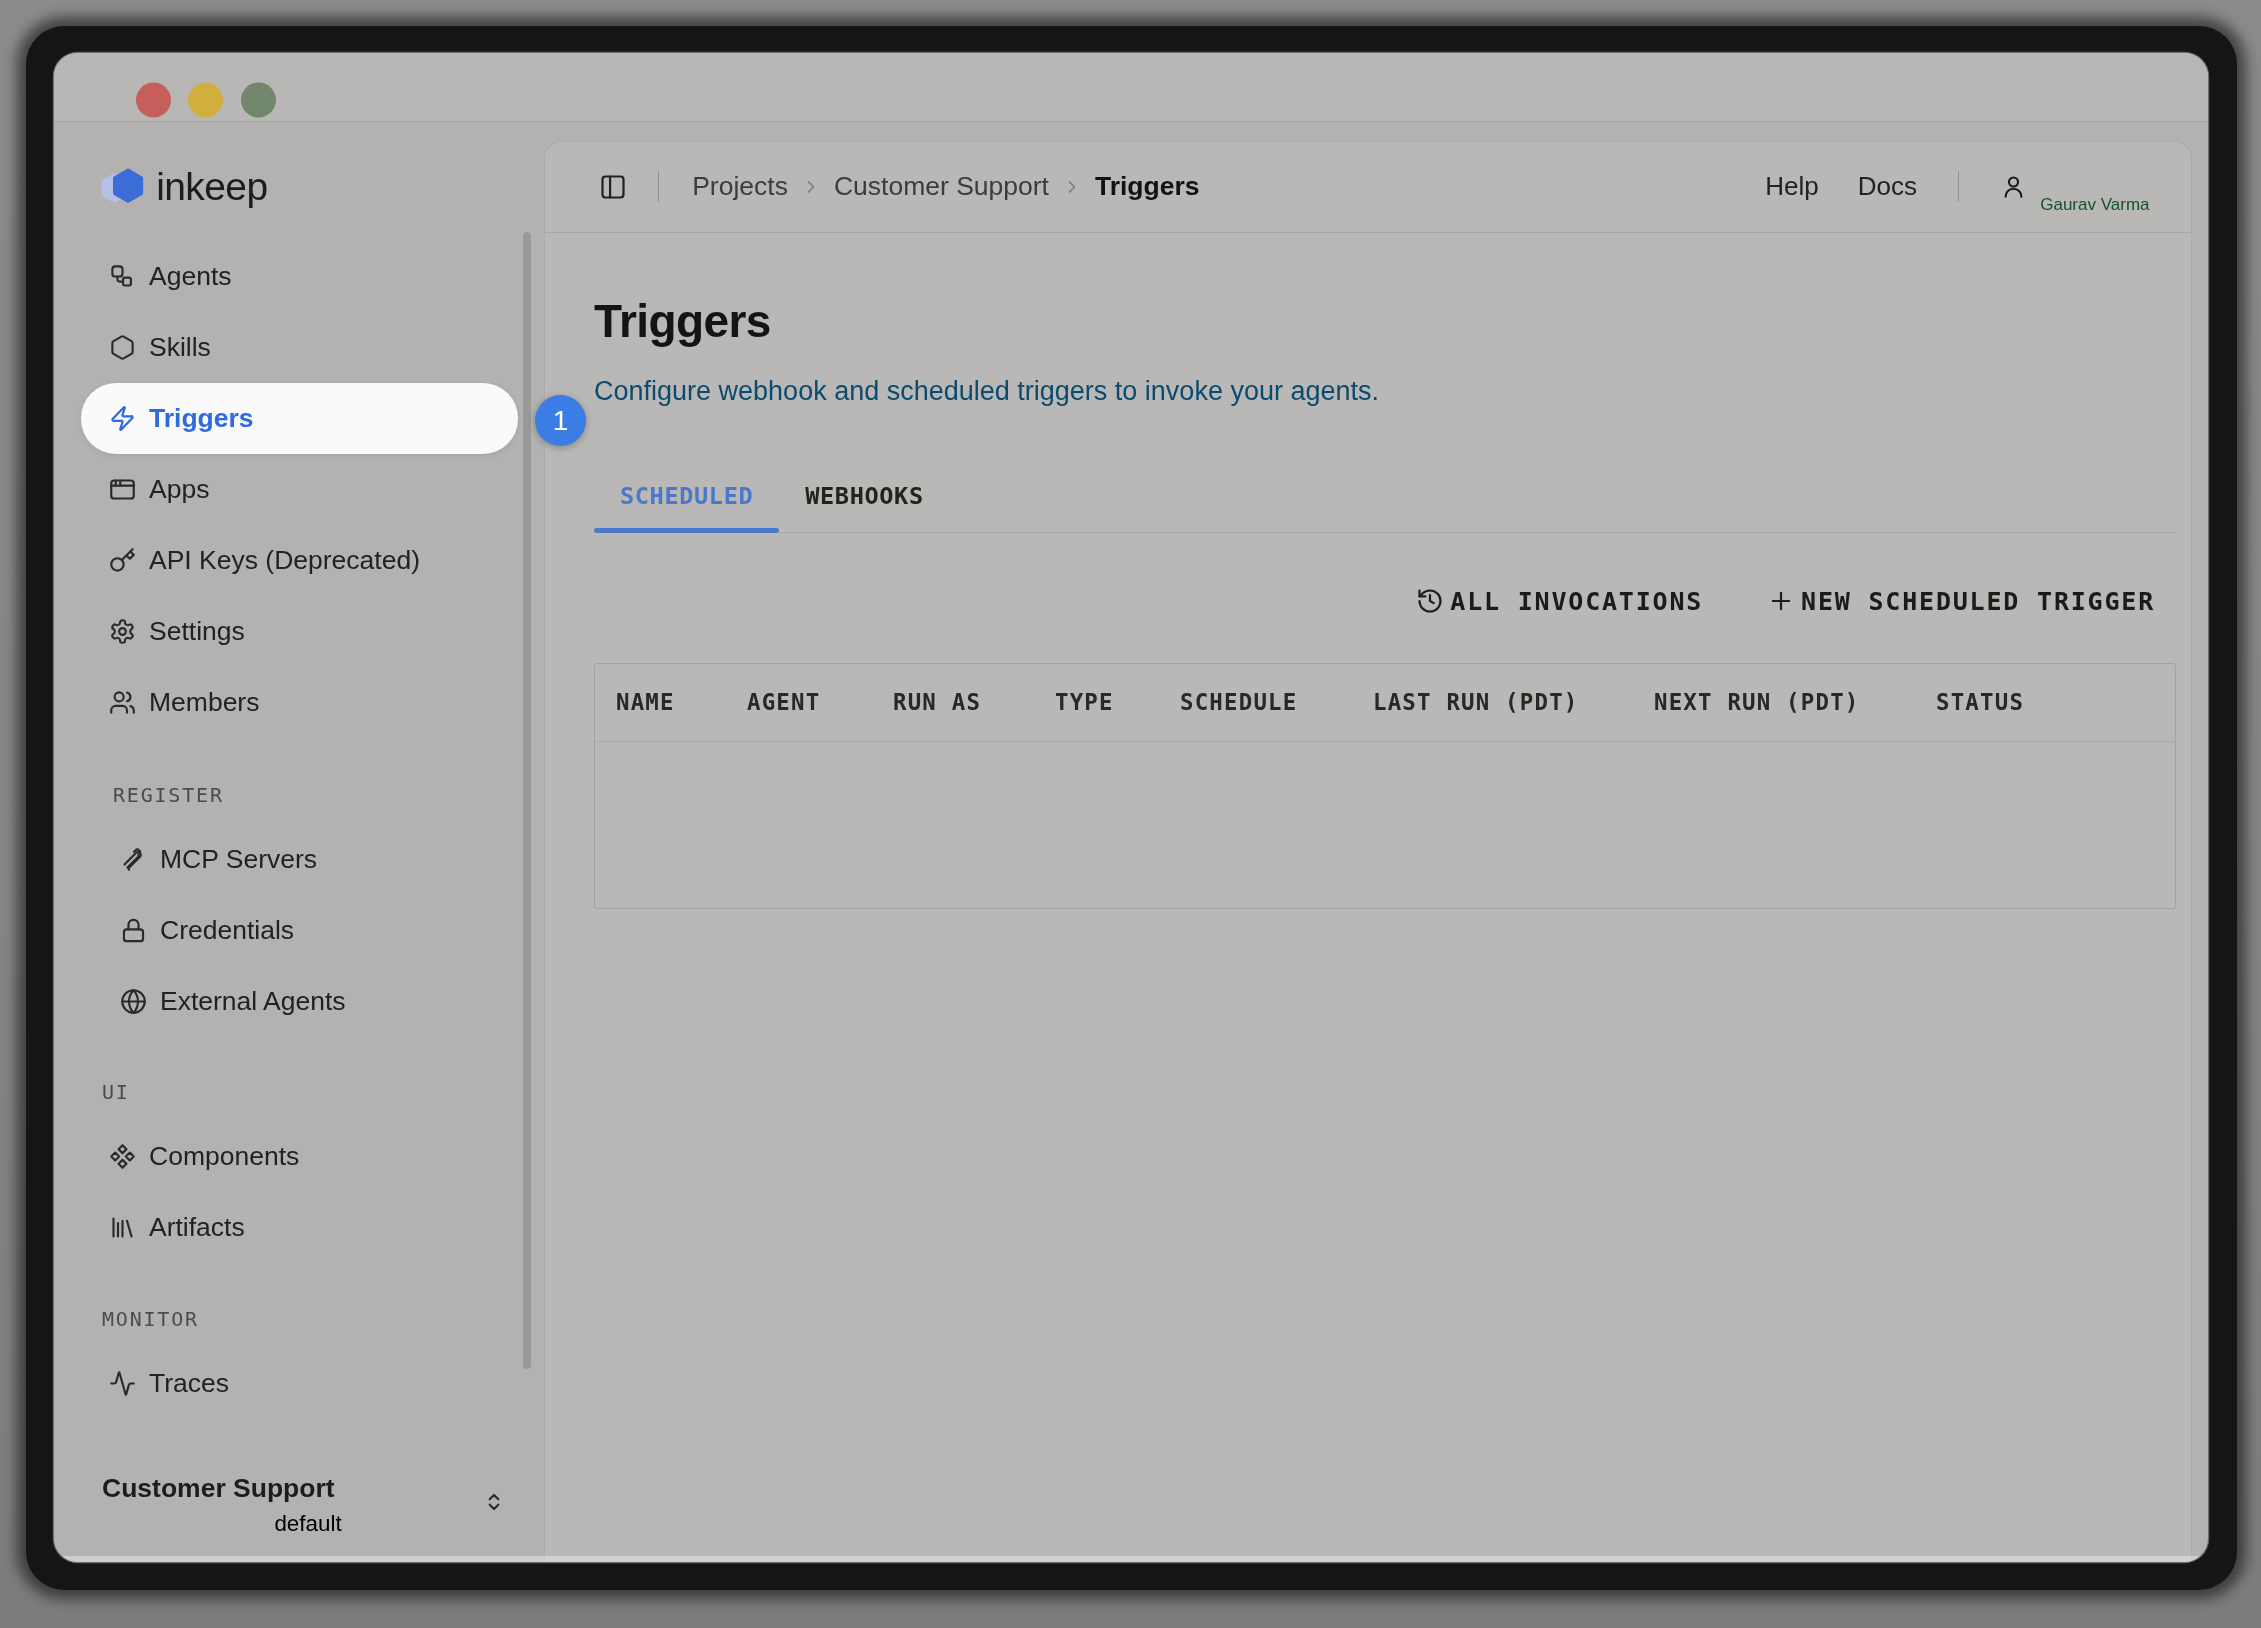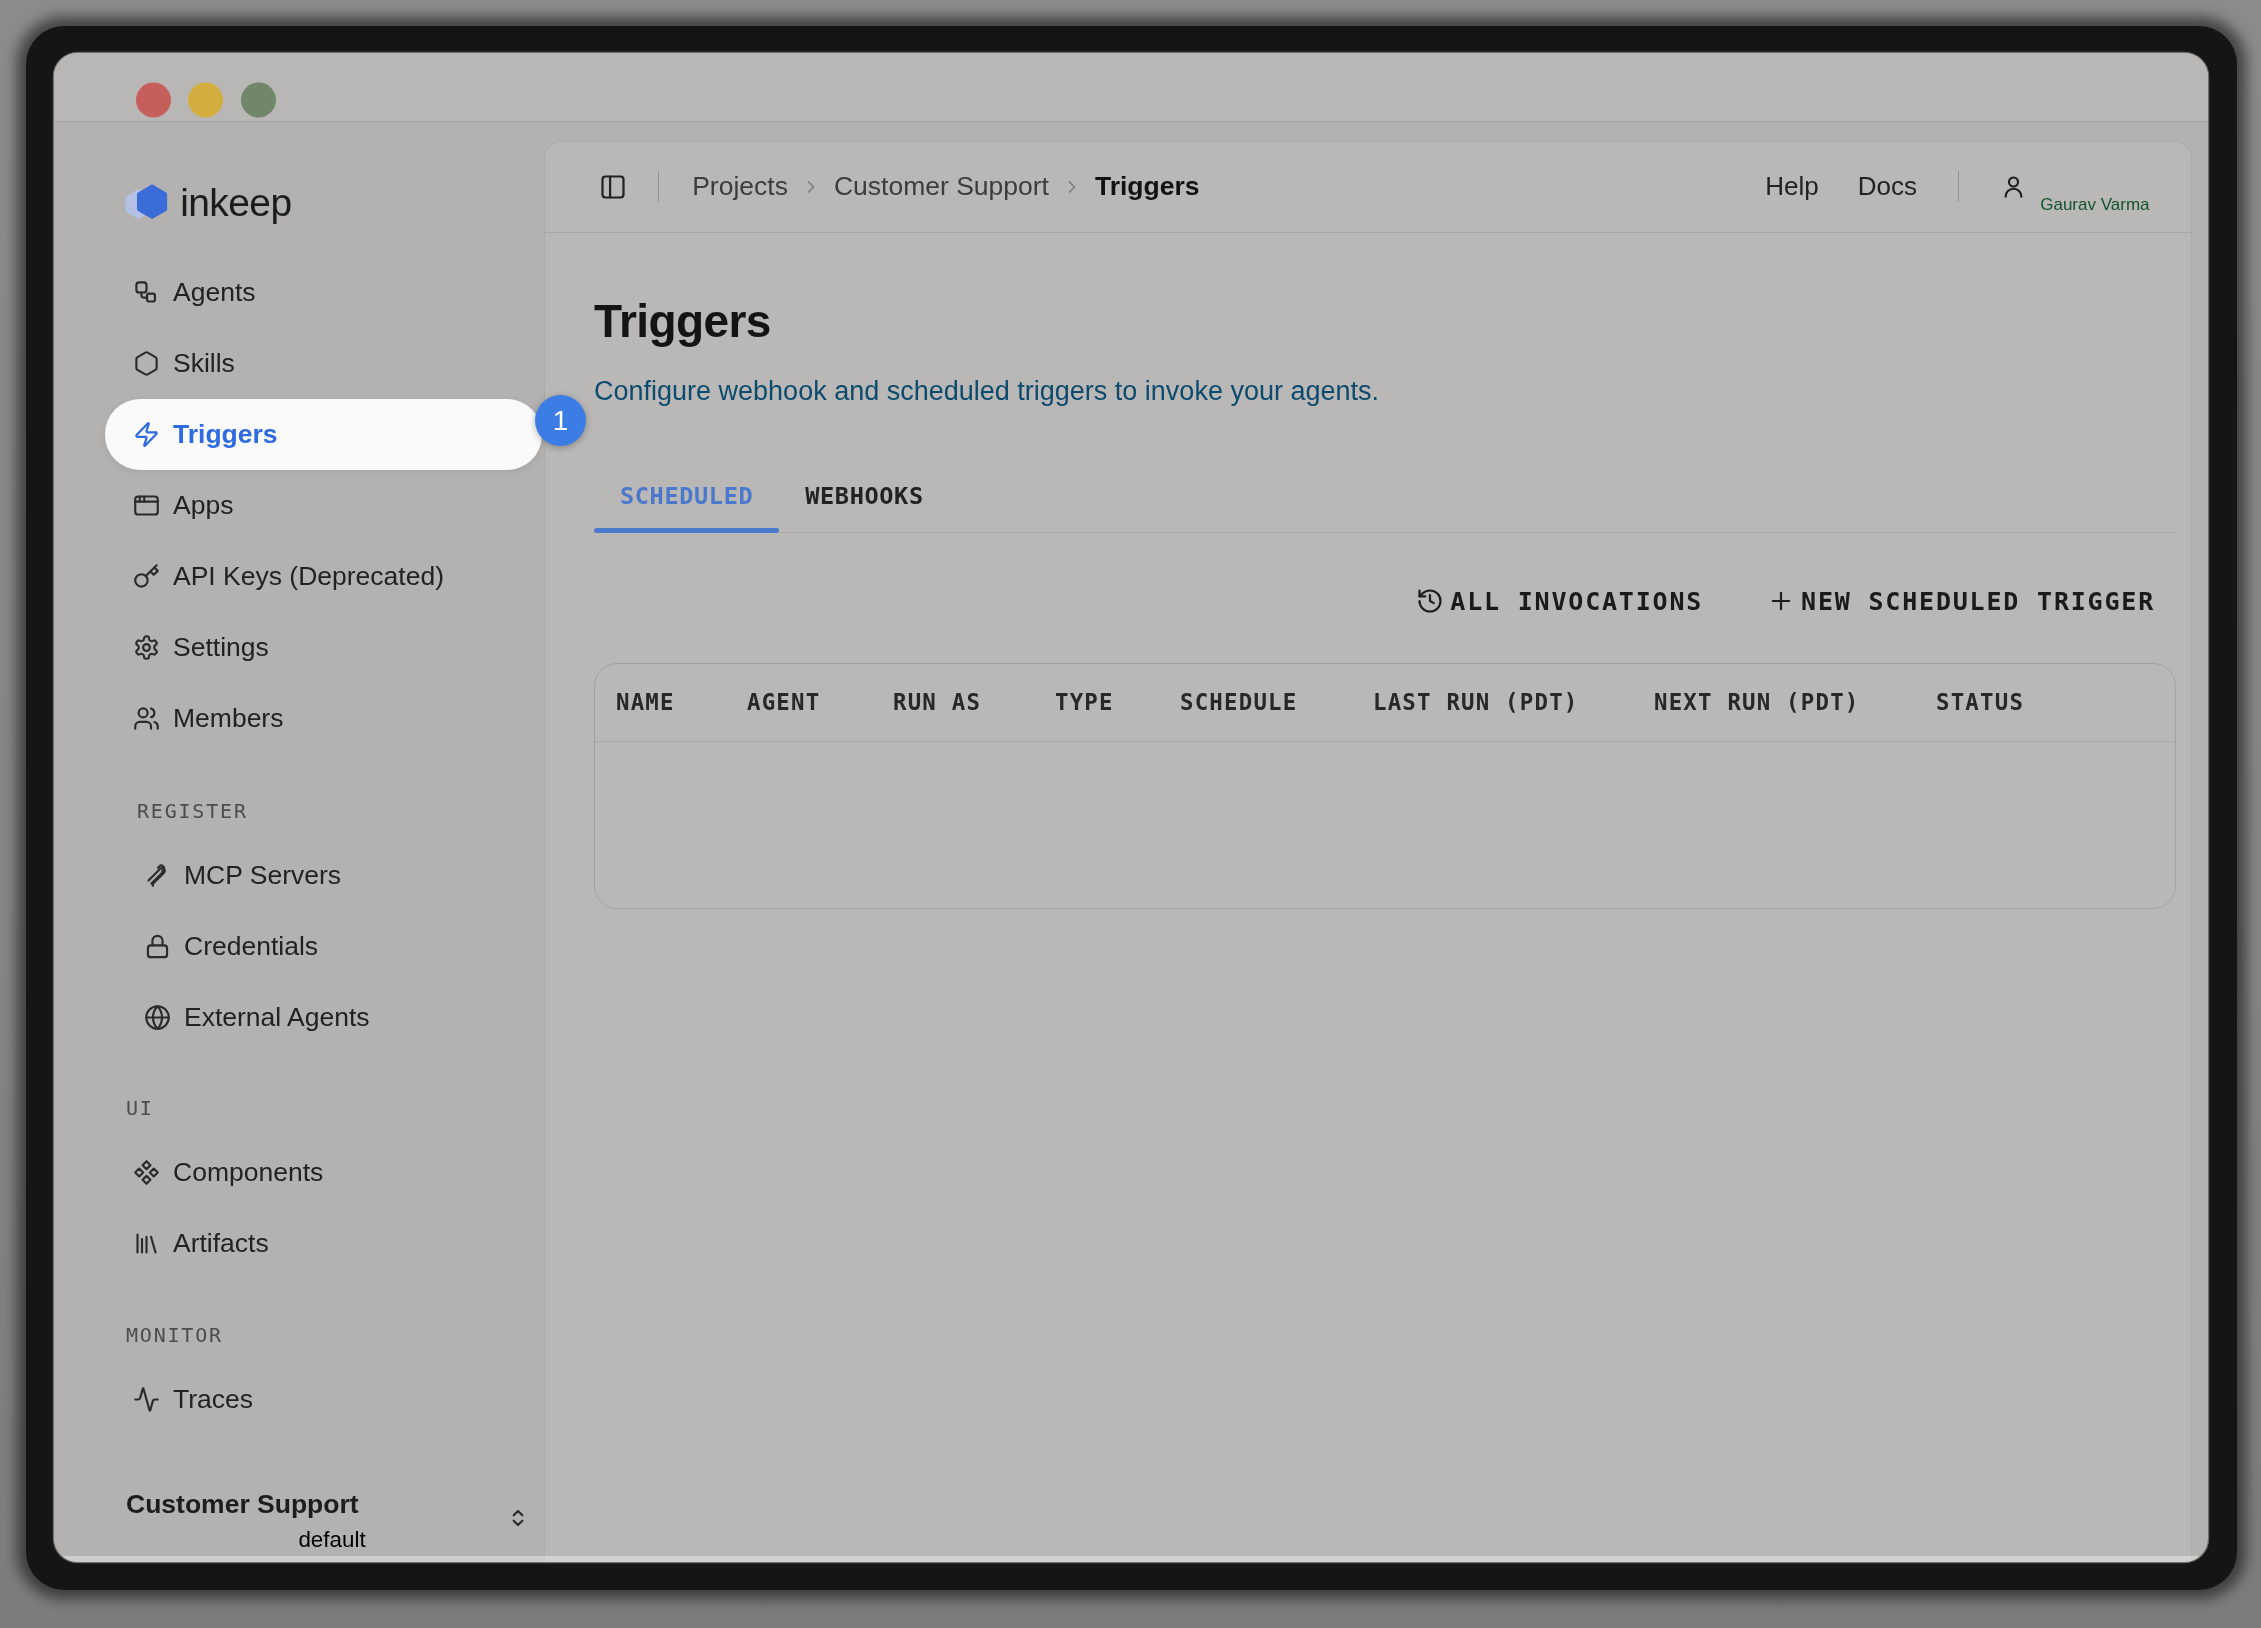--- a/index.html
+++ b/index.html
@@ -34,21 +34,21 @@
     background:#b8b7b5; border-bottom:1.2px solid #a2a19f;
   }
   .light { position:absolute; top:29.4px; width:35px; height:35px; border-radius:50%; transform:translateY(-50%); margin-top:17.7px; }
   .light.red    { left:82px; background:#c65f5c; }
   .light.yellow { left:134px; background:#d1ae3d; }
   .light.green  { left:187px; background:#71866a; }
 
   .app { position:absolute; left:0; top:71px; right:0; bottom:0; }
 
   
-  .sidebar { position:absolute; left:0; top:16px; bottom:0; width:490px;margin-left:24px; }
+  .sidebar { position:absolute; left:0; top:0; bottom:0; width:490px; }
   .logo { position:absolute; left:43px; top:37px; display:flex; align-items:center; gap:8.2px; }
   .logo-mark { width:51px; height:51px; }
   .logo-text { font-size:39px; color:#1c1c1c; letter-spacing:-0.6px; }
 
   .nav { position:absolute; left:27px; top:117px; width:437px; }
   .nav-item, .sec-item {
     position:relative; height:71px; display:flex; align-items:center;
     padding-left:28px; border-radius:35px; cursor:pointer;
   }
   .nav-item .icon, .sec-item .icon { width:27px; height:27px; margin-right:13px; flex:0 0 27px; color:#2a2a2a; }
@@ -133,21 +133,21 @@
   }
 
   .actions { margin-top:54px; width:1582px; display:flex; justify-content:flex-end; align-items:center; gap:64px; padding-right:21px; }
   .ghost-btn { display:flex; align-items:center; gap:6px; cursor:pointer; }
   .ghost-btn .bicon { width:28px; height:28px; color:#1d1d1b; }
   .ghost-btn .bicon svg { width:100%; height:100%; }
   .ghost-btn .blabel { font-size:25px; letter-spacing:1.8px; color:#1b1b19; font-weight:700; }
 
   .table-card {
     margin-top:47px; width:1582px; height:246px;
-    border:1.2px solid #a3a2a0; border-radius:23px; overflow:hidden;
+    border:1.2px solid #a3a2a0; border-radius:3px; overflow:hidden;
   }
   .thead {
     height:78px; display:flex; align-items:center; padding-left:21px;
     border-bottom:1.2px solid #aaa9a7;
   }
   .th { font-size:22.4px; letter-spacing:1.2px; color:#282826; font-weight:700; white-space:nowrap; }
   .th.c0{width:131px} .th.c1{width:146px} .th.c2{width:162px} .th.c3{width:125px}
   .th.c4{width:193px} .th.c5{width:281px} .th.c6{width:282px} .th.c7{flex:1}
   .tempty {
     height:167px; display:flex; align-items:center; justify-content:center;

